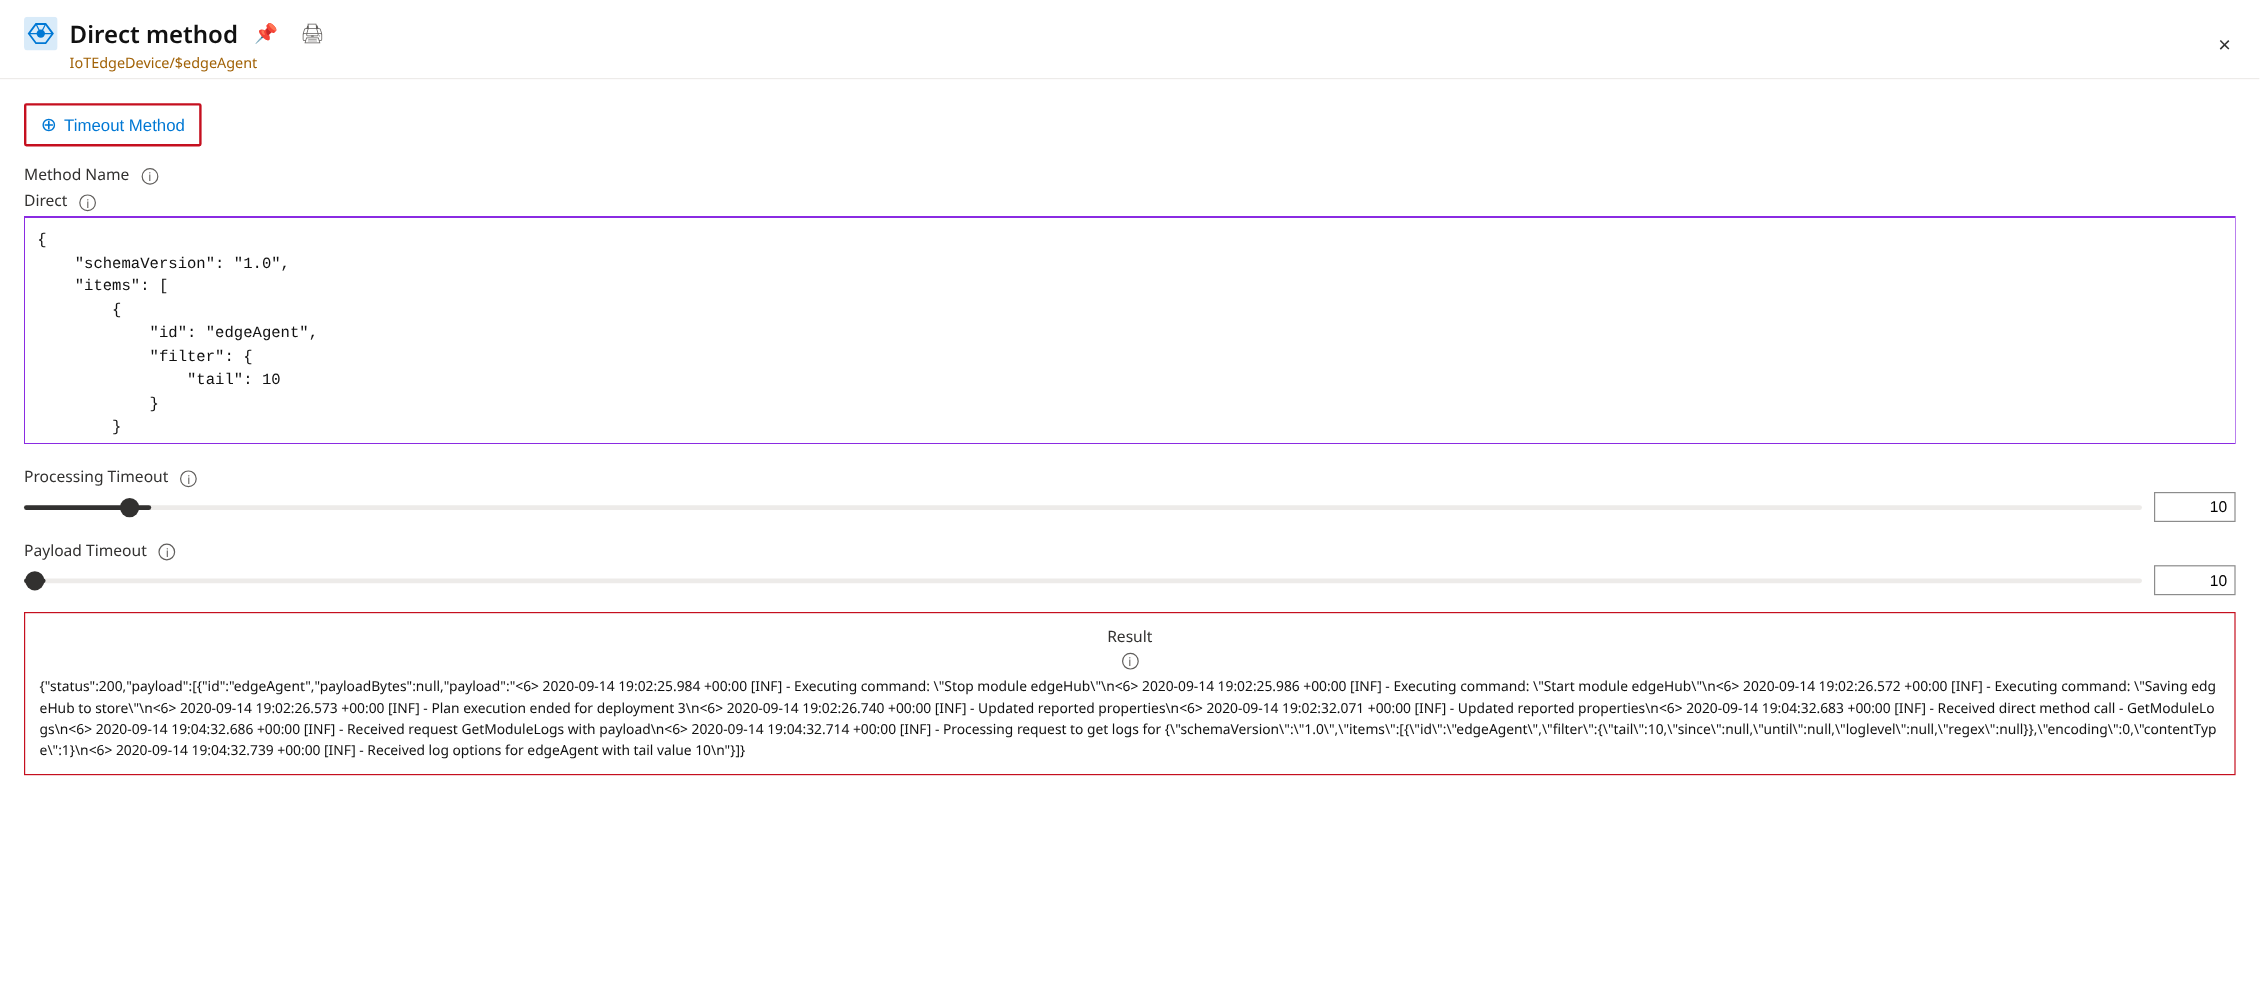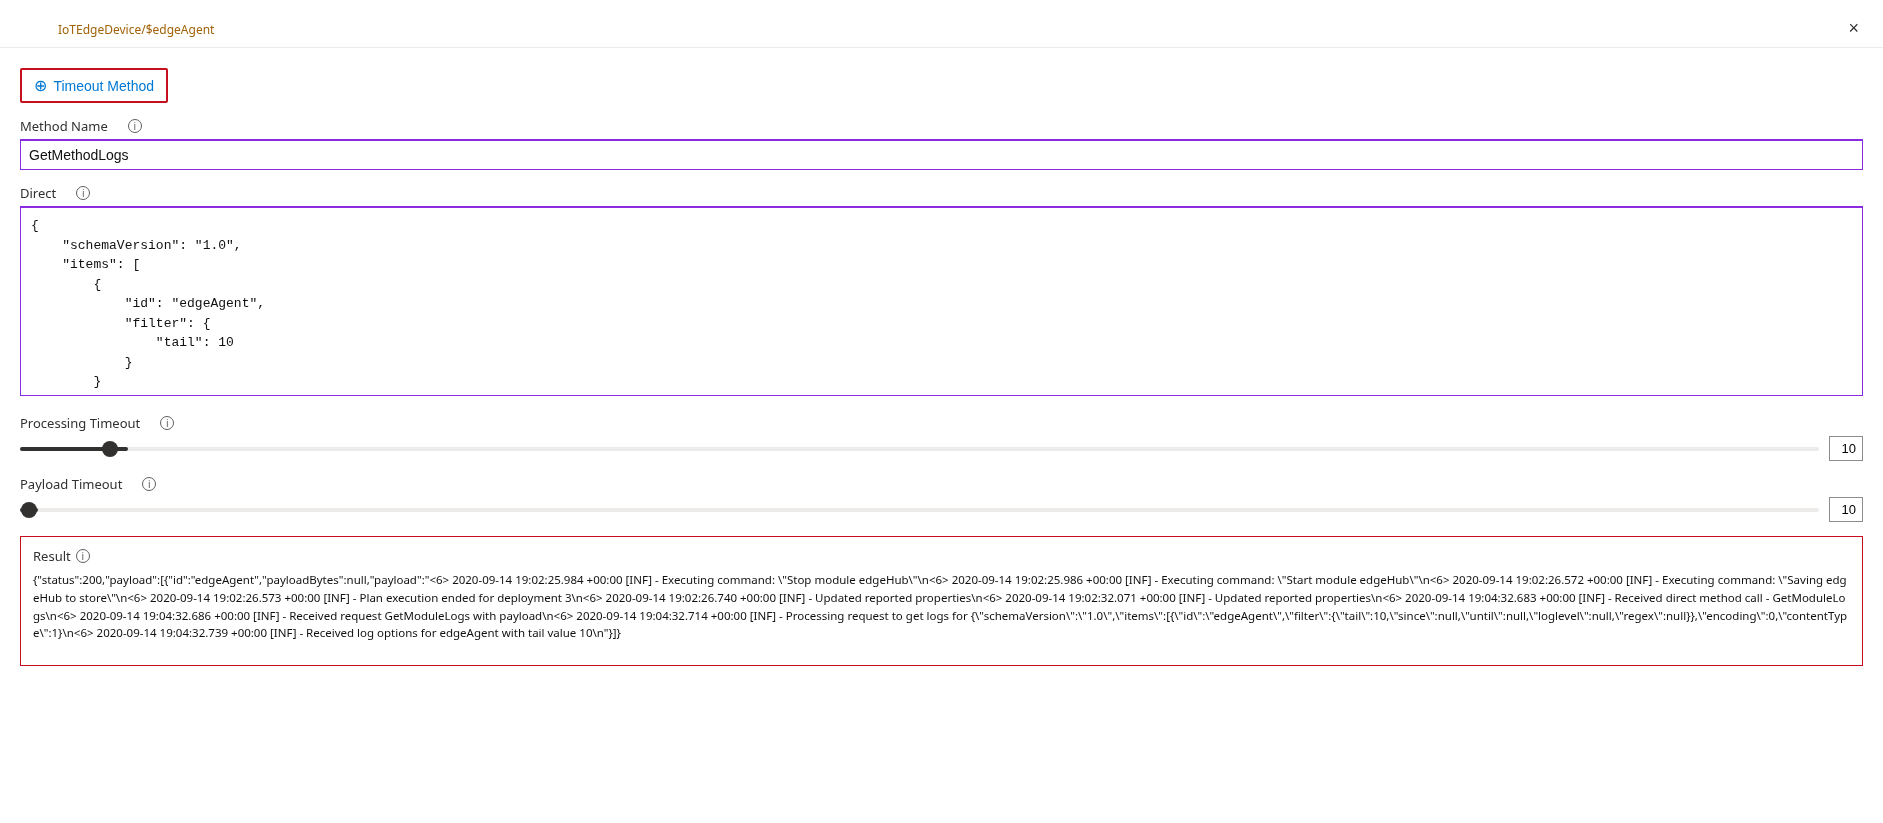--- a/index.html
+++ b/index.html
@@ -97,22 +97,22 @@
     .invoke-icon {
       color: #0078d4;
       font-size: 16px;
     }
 
     .field-label {
       font-size: 13px;
       color: #323130;
       margin-bottom: 4px;
       display: flex;
-      align-items: center;
-      gap: 20px;
+      align-items: flex-end;
+      gap: 10px;
     }
 
     .info-icon {
       width: 14px;
       height: 14px;
       border-radius: 50%;
       border: 1px solid #605e5c;
       color: #605e5c;
       font-size: 10px;
       display: inline-flex;
@@ -192,21 +192,21 @@
       left: 5%;
       cursor: pointer;
       transform: translateX(-50%);
     }
 
     .slider-thumb-zero {
       left: 0.5%;
     }
 
     .slider-value-box {
-      width: 34px;
+      width: 68px;
       border: 1px solid #8c8c8c;
       padding: 4px 6px;
       font-size: 13px;
       text-align: right;
       flex-shrink: 0;
     }
 
     .result-section {
       border: 1.5px solid #c50f1f;
       padding: 10px 12px;
@@ -215,20 +215,21 @@
       min-height: 130px;
     }
 
     .result-label {
       font-size: 13px;
       color: #323130;
       margin-bottom: 6px;
       display: flex;
       align-items: center;
       gap: 5px;
+      flex-direction: column;
     }
 
     .result-text {
       font-size: 11.5px;
       color: #111;
       word-break: break-all;
       line-height: 1.55;
     }
 
     .divider {
@@ -237,20 +238,39 @@
       margin: 0 0 10px 0;
     }
   </style>
 </head>
 <body>
 
 <div class="panel">
 
   <div class="panel-header">
     <div class="panel-title-group">
+      <div class="panel-title-row">
+
+        <svg class="panel-logo" viewBox="0 0 28 28" fill="none" xmlns="http://www.w3.org/2000/svg">
+          <rect width="28" height="28" rx="3" fill="#0078d4" opacity="0.15"></rect>
+          <path d="M4 14 L10 6 L18 6 L24 14 L18 22 L10 22 Z" fill="none" stroke="#0078d4" stroke-width="1.5"></path>
+          <circle cx="14" cy="14" r="3.5" fill="#0078d4"></circle>
+          <line x1="10" y1="6" x2="14" y2="14" stroke="#0078d4" stroke-width="1"></line>
+          <line x1="18" y1="6" x2="14" y2="14" stroke="#0078d4" stroke-width="1"></line>
+          <line x1="24" y1="14" x2="14" y2="14" stroke="#0078d4" stroke-width="1"></line>
+          <line x1="4" y1="14" x2="14" y2="14" stroke="#0078d4" stroke-width="1"></line>
+        </svg>
+        <span class="panel-title">Direct method</span>
+        <button class="header-icon-btn" title="Pin">
+          <span>📌</span>
+        </button>
+        <button class="header-icon-btn" title="Print">
+          <span>🖨</span>
+        </button>
+      </div>
       <div class="panel-subtitle">IoTEdgeDevice/$edgeAgent</div>
     </div>
     <button class="header-icon-btn close-btn">
       <span>×</span>
     </button>
   </div>
 
   <hr class="divider">
 
   <div class="panel-body">
@@ -259,21 +279,20 @@
     <button class="invoke-method-btn">
       <span class="invoke-icon">⊕</span>
       <span>Timeout Method</span>
     </button>
 
     
     <div class="field-label">
       <span>Method Name</span>
       <span class="info-icon">i</span>
     </div>
-    <input class="method-name-input" type="text" value="GetMethodLogs" style="">
 
     
     <div class="field-label">
       <span>Direct</span>
       <span class="info-icon">i</span>
     </div>
     <textarea class="payload-textarea" style="">{
     "schemaVersion": "1.0",
     "items": [
         {

